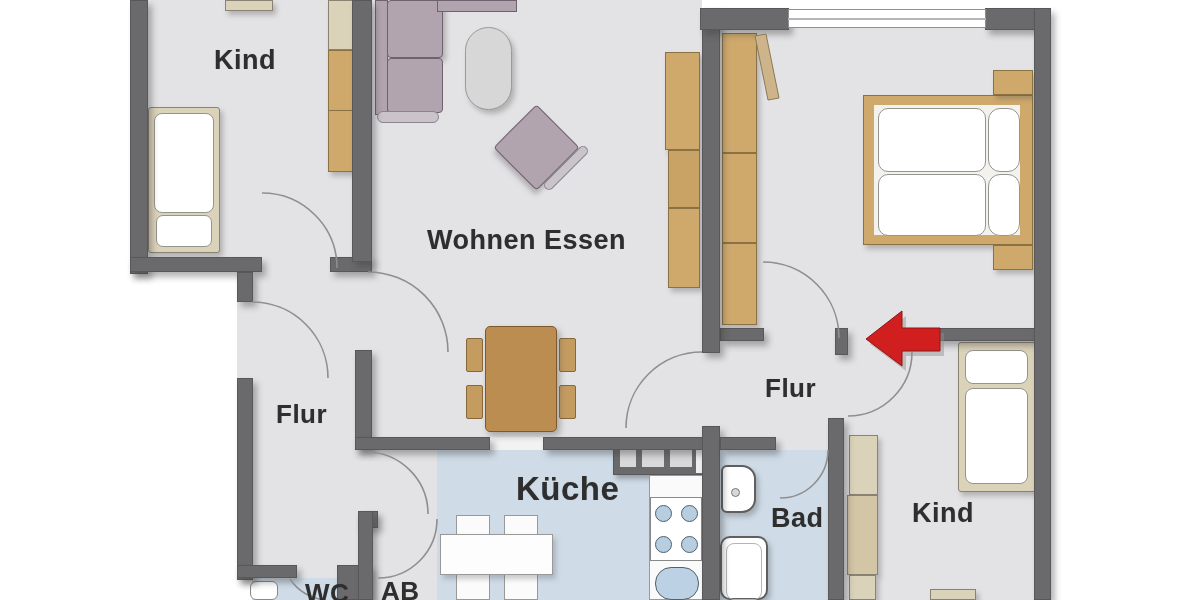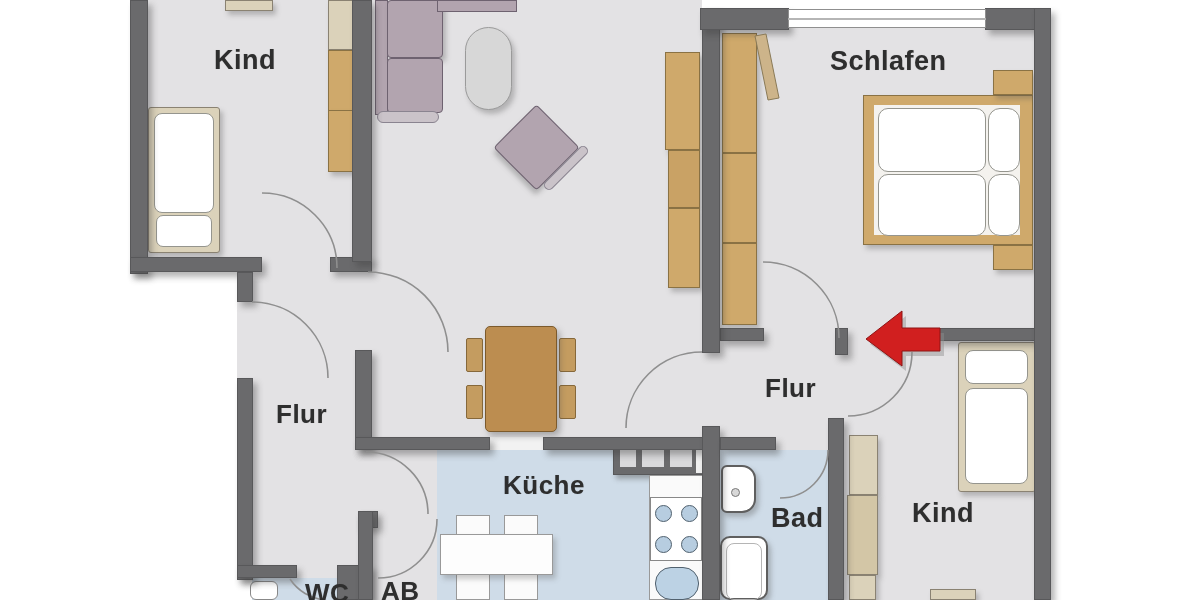--- a/index.html
+++ b/index.html
@@ -156,22 +156,22 @@
       <path d="M 366 452 A 62 62 0 0 1 428 514"></path>
       <path d="M 437 519 A 59 59 0 0 1 378 578"></path>
       <path d="M 290 579 A 47 47 0 0 0 325 600"></path>
     </g>
     <polygon points="755,36 766,34 779,98 768,100" fill="#cdb48a" stroke="#8a7a57" stroke-width="1"></polygon>
     <polygon points="870,344 906,316 906,333 944,333 944,356 906,356 906,371" fill="#8f8f8f" opacity="0.45"></polygon>
     <polygon points="866,339 902,311 902,328 940,328 940,351 902,351 902,366" fill="#d11f1f" stroke="#8e1414" stroke-width="1"></polygon>
   </svg>
 
   <div class="label zlab" style="left:214px;top:45px;font-size:27px;">Kind</div>
-  <div class="label zlab" style="left:830px;top:46px;font-size:27px;">Schlafen</div>
+  <div class="label zlab" style="left:427px;top:225px;font-size:27px;">Wohnen Essen</div>
   <div class="label zlab" style="left:276px;top:399px;font-size:26px;">Flur</div>
   <div class="label zlab" style="left:765px;top:373px;font-size:26px;">Flur</div>
-  <div class="label zlab" style="left:503px;top:470px;font-size:26px;">Küche</div>
+  <div class="label zlab" style="left:516px;top:470px;font-size:33px;">Küche</div>
   <div class="label zlab" style="left:771px;top:503px;font-size:27px;">Bad</div>
   <div class="label zlab" style="left:912px;top:498px;font-size:27px;">Kind</div>
   <div class="label zlab" style="left:305px;top:578px;font-size:26px;">WC</div>
   <div class="label zlab" style="left:381px;top:576px;font-size:26px;">AB</div>
 
 </div>
 
 </body></html>

